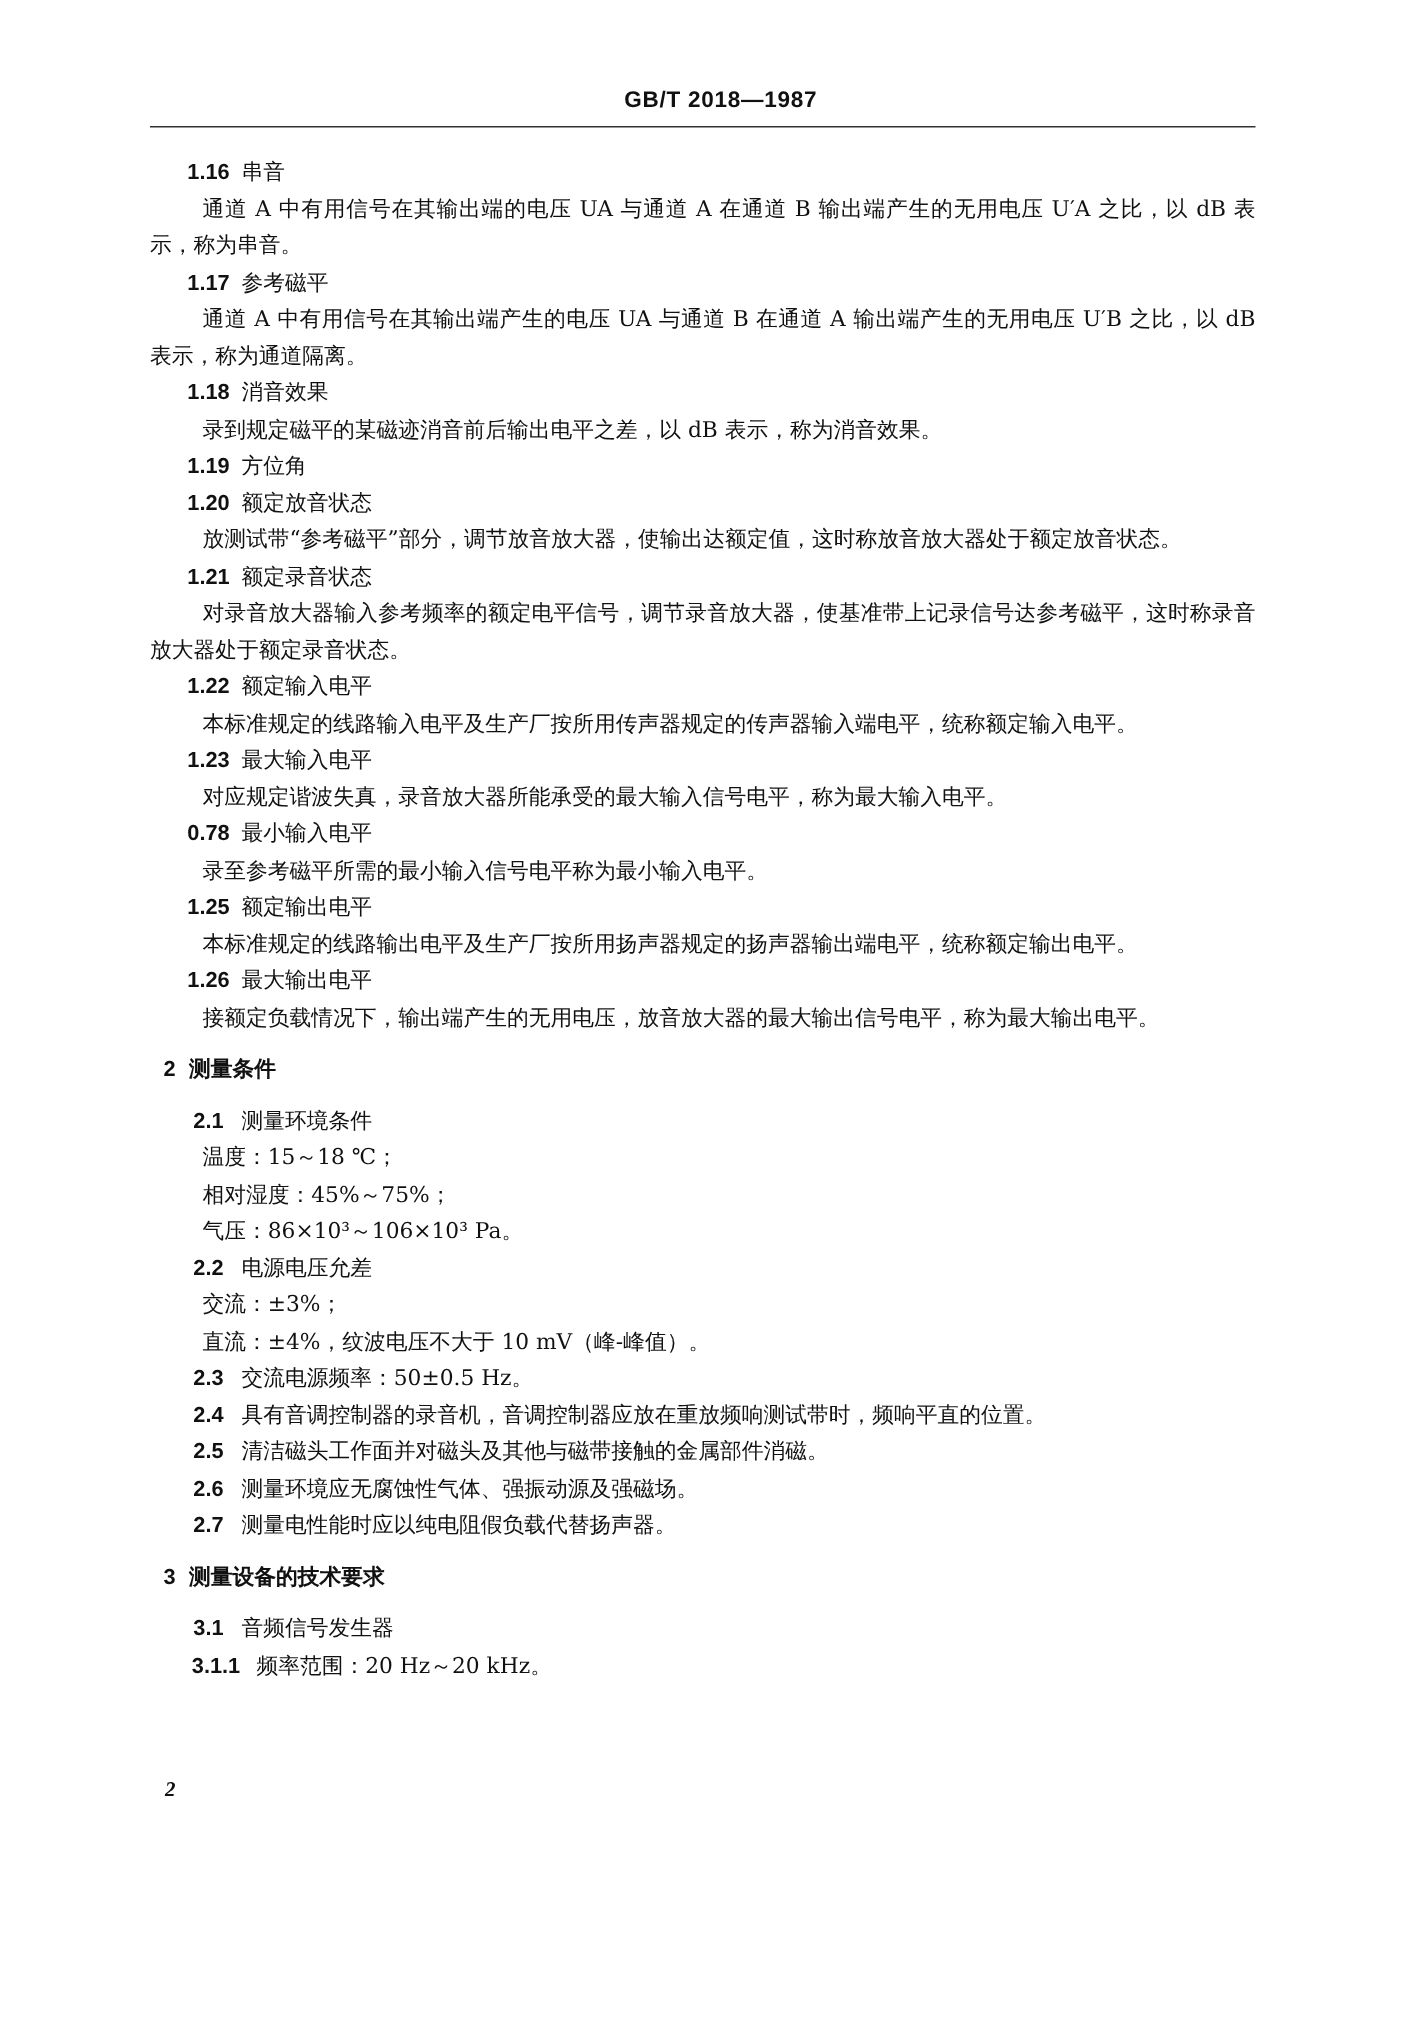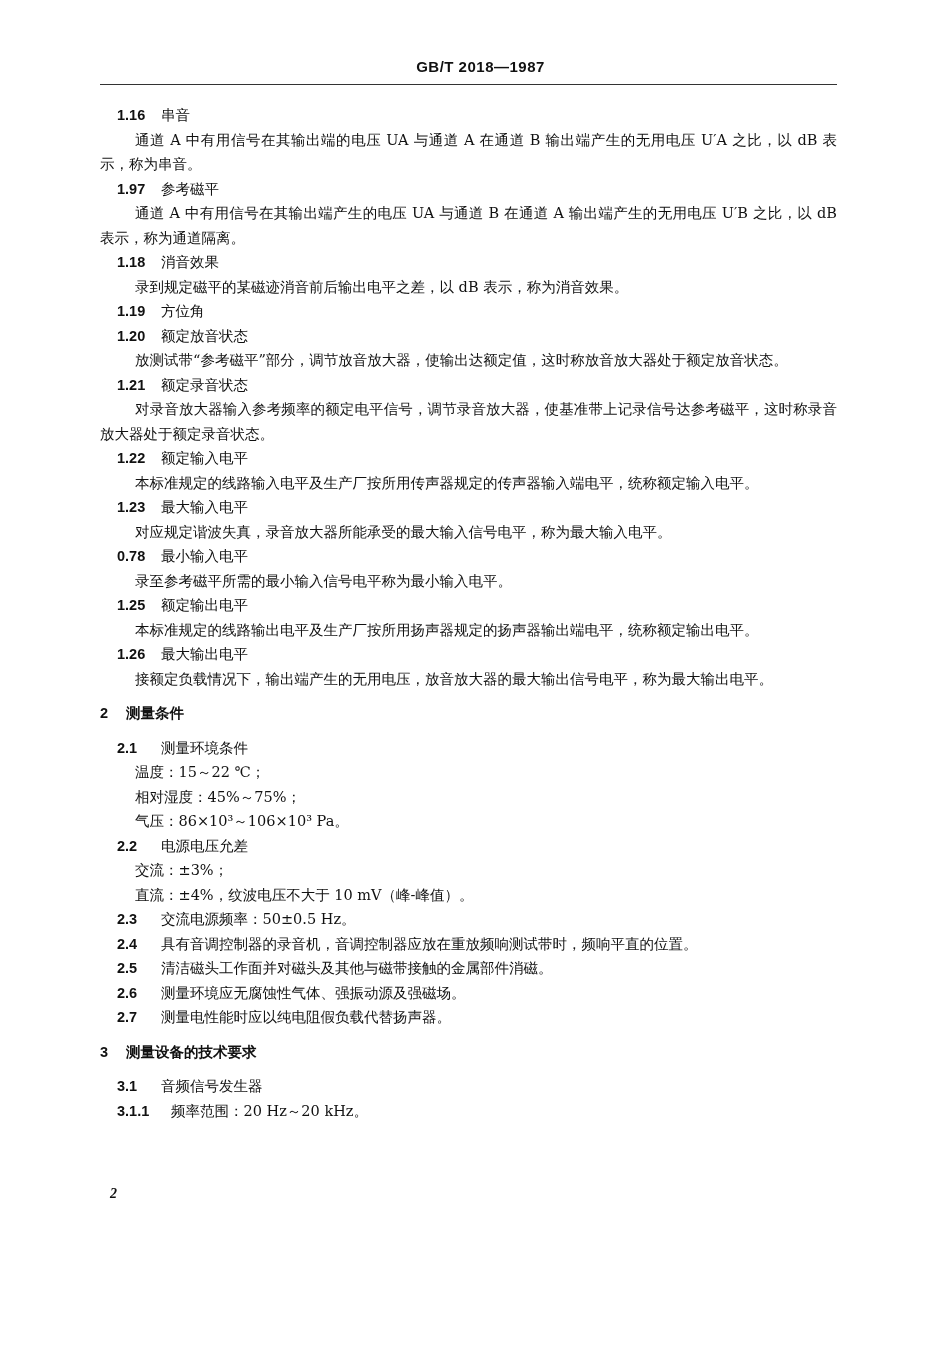--- a/index.html
+++ b/index.html
@@ -4,41 +4,41 @@
 <style>
   html, body { margin:0; padding:0; background:#ffffff; }
   body { width:950px; height:1345px; position:relative; overflow:hidden;
          font-family:"DejaVu Serif", serif; color:#111; }
   .header { position:absolute; left:112px; top:58px; width:737px; text-align:center;
             font-family:"Liberation Sans", sans-serif; font-weight:bold; font-size:15px; letter-spacing:0.5px; }
   .rule { position:absolute; left:100px; top:84px; width:737px; height:0; border-top:1.5px solid #333; }
   .content { position:absolute; left:100px; top:103px; width:737px; font-size:14.5px; line-height:24.5px; }
   .row { white-space:nowrap; }
   .clause { padding-left:17px; }
-  .num { font-family:"Liberation Sans", sans-serif; font-weight:bold; display:inline-block; }
+  .num { font-family:"Liberation Sans", sans-serif; font-weight:bold; display:inline-block;text-align:center; }
   .clause .num { min-width:44px; }
   .body { text-indent:35px; white-space:normal; text-align:justify; }
   .sub { padding-left:35px; }
   .section { margin-top:10px; margin-bottom:10px; }
   .section .num { min-width:26px; }
   .footer { position:absolute; left:110px; top:1186px; font-family:"Liberation Serif", serif; font-style:italic; font-size:14px; font-weight:bold; }
 </style>
 </head>
 <body>
 
 <div class="header">GB/T 2018—1987</div>
 <div class="rule"></div>
 
 <div class="content">
   <div>
     <div class="row clause"><span class="num">1.16</span><span>串音</span></div>
     <div class="body">通道 A 中有用信号在其输出端的电压 UA 与通道 A 在通道 B 输出端产生的无用电压 U′A 之比，以 dB 表示，称为串音。</div>
   </div>
   <div>
-    <div class="row clause"><span class="num">1.97</span><span>参考磁平</span></div>
+    <div class="row clause"><span class="num">1.17</span><span>参考磁平</span></div>
     <div class="body">通道 A 中有用信号在其输出端产生的电压 UA 与通道 B 在通道 A 输出端产生的无用电压 U′B 之比，以 dB 表示，称为通道隔离。</div>
   </div>
   <div>
     <div class="row clause"><span class="num">1.18</span><span>消音效果</span></div>
     <div class="body">录到规定磁平的某磁迹消音前后输出电平之差，以 dB 表示，称为消音效果。</div>
   </div>
   <div>
     <div class="row clause"><span class="num">1.19</span><span>方位角</span></div>
   </div>
   <div>
@@ -67,21 +67,21 @@
   </div>
   <div>
     <div class="row clause"><span class="num">1.26</span><span>最大输出电平</span></div>
     <div class="body">接额定负载情况下，输出端产生的无用电压，放音放大器的最大输出信号电平，称为最大输出电平。</div>
   </div>
 
   <div class="row section"><span class="num">2</span><span style="font-family:'Liberation Sans',sans-serif;font-weight:bold;">测量条件</span></div>
 
   <div>
     <div class="row clause"><span class="num">2.1</span><span>测量环境条件</span></div>
-    <div class="row sub">温度：15～22 ℃；</div>
+    <div class="row sub">温度：15～18 ℃；</div>
     <div class="row sub">相对湿度：45%～75%；</div>
     <div class="row sub">气压：86×10³～106×10³ Pa。</div>
   </div>
   <div>
     <div class="row clause"><span class="num">2.2</span><span>电源电压允差</span></div>
     <div class="row sub">交流：±3%；</div>
     <div class="row sub">直流：±4%，纹波电压不大于 10 mV（峰-峰值）。</div>
   </div>
   <div class="row clause"><span class="num">2.3</span><span>交流电源频率：50±0.5 Hz。</span></div>
   <div class="row clause"><span class="num">2.4</span><span>具有音调控制器的录音机，音调控制器应放在重放频响测试带时，频响平直的位置。</span></div>

